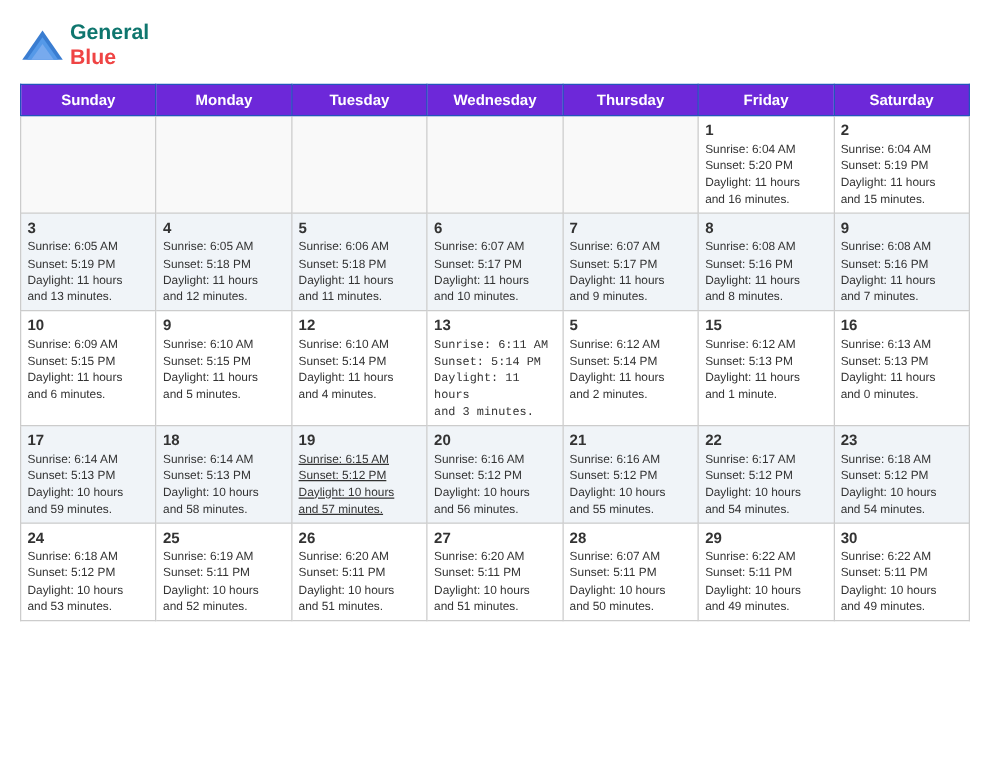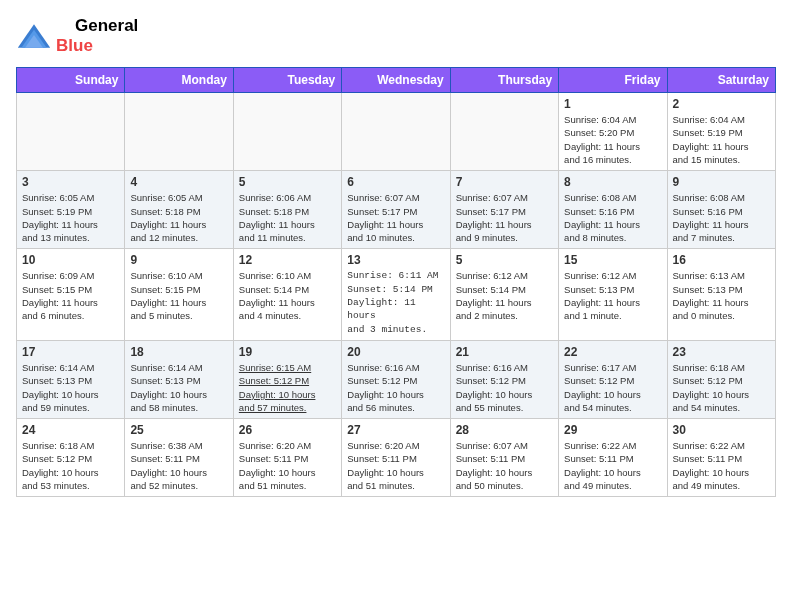--- a/index.html
+++ b/index.html
@@ -36,25 +36,25 @@
     .location {
       font-size: 15px;
       color: #444;
     }
     .calendar {
       width: 100%;
       border-collapse: collapse;
       border: 1px solid #ccc;
     }
     .calendar th {
-      background: #8b5cf6;
+      background: #6d28d9;
       color: #fff;
       font-size: 12px;
       font-weight: bold;
-      text-align: right;
+      text-align: center;
       padding: 5px 6px;
       border: 1px solid #2255bb;
     }
     .calendar td {
       vertical-align: top;
       border: 1px solid #ccc;
       padding: 4px 5px;
       width: calc(100% / 7);
       min-height: 80px;
       background: #fff;
@@ -83,21 +83,21 @@
 <body>
 
 <div class="header">
   <div class="logo">
     <svg class="logo-icon" viewBox="0 0 40 30" xmlns="http://www.w3.org/2000/svg">
       <polygon points="20,2 38,28 2,28" fill="#3a7dd1"></polygon>
       <polygon points="20,8 34,28 6,28" fill="#5599e8"></polygon>
       <polygon points="20,14 30,28 10,28" fill="#77aaee"></polygon>
     </svg>
     <div>
-      <div style="font-size:17px;font-weight:bold;color:#000000;line-height:1.15;margin-left:19px;">General</div>
+      <div style="font-size:17px;font-weight:bold;color:#0f766e;line-height:1.15;">General</div>
       <div style="font-size:17px;font-weight:bold;color:#ef4444;line-height:1.15;">Blue</div>
     </div>
   </div>
   <div class="title-block">
     <div class="month-title"></div>
     <div class="location"></div>
   </div>
 </div>
 
 <table class="calendar">
@@ -290,21 +290,21 @@
       <tr>
         <td>
           <span class="day-num">24</span>
           <div class="day-info" style="white-space: pre-line;">Sunrise: 6:18 AM
 Sunset: 5:12 PM
 Daylight: 10 hours
 and 53 minutes.</div>
         </td>
         <td>
           <span class="day-num">25</span>
-          <div class="day-info" style="white-space: pre-line;">Sunrise: 6:38 AM
+          <div class="day-info" style="white-space: pre-line;">Sunrise: 6:19 AM
 Sunset: 5:11 PM
 Daylight: 10 hours
 and 52 minutes.</div>
         </td>
         <td>
           <span class="day-num">26</span>
           <div class="day-info" style="white-space: pre-line;">Sunrise: 6:20 AM
 Sunset: 5:11 PM
 Daylight: 10 hours
 and 51 minutes.</div>

